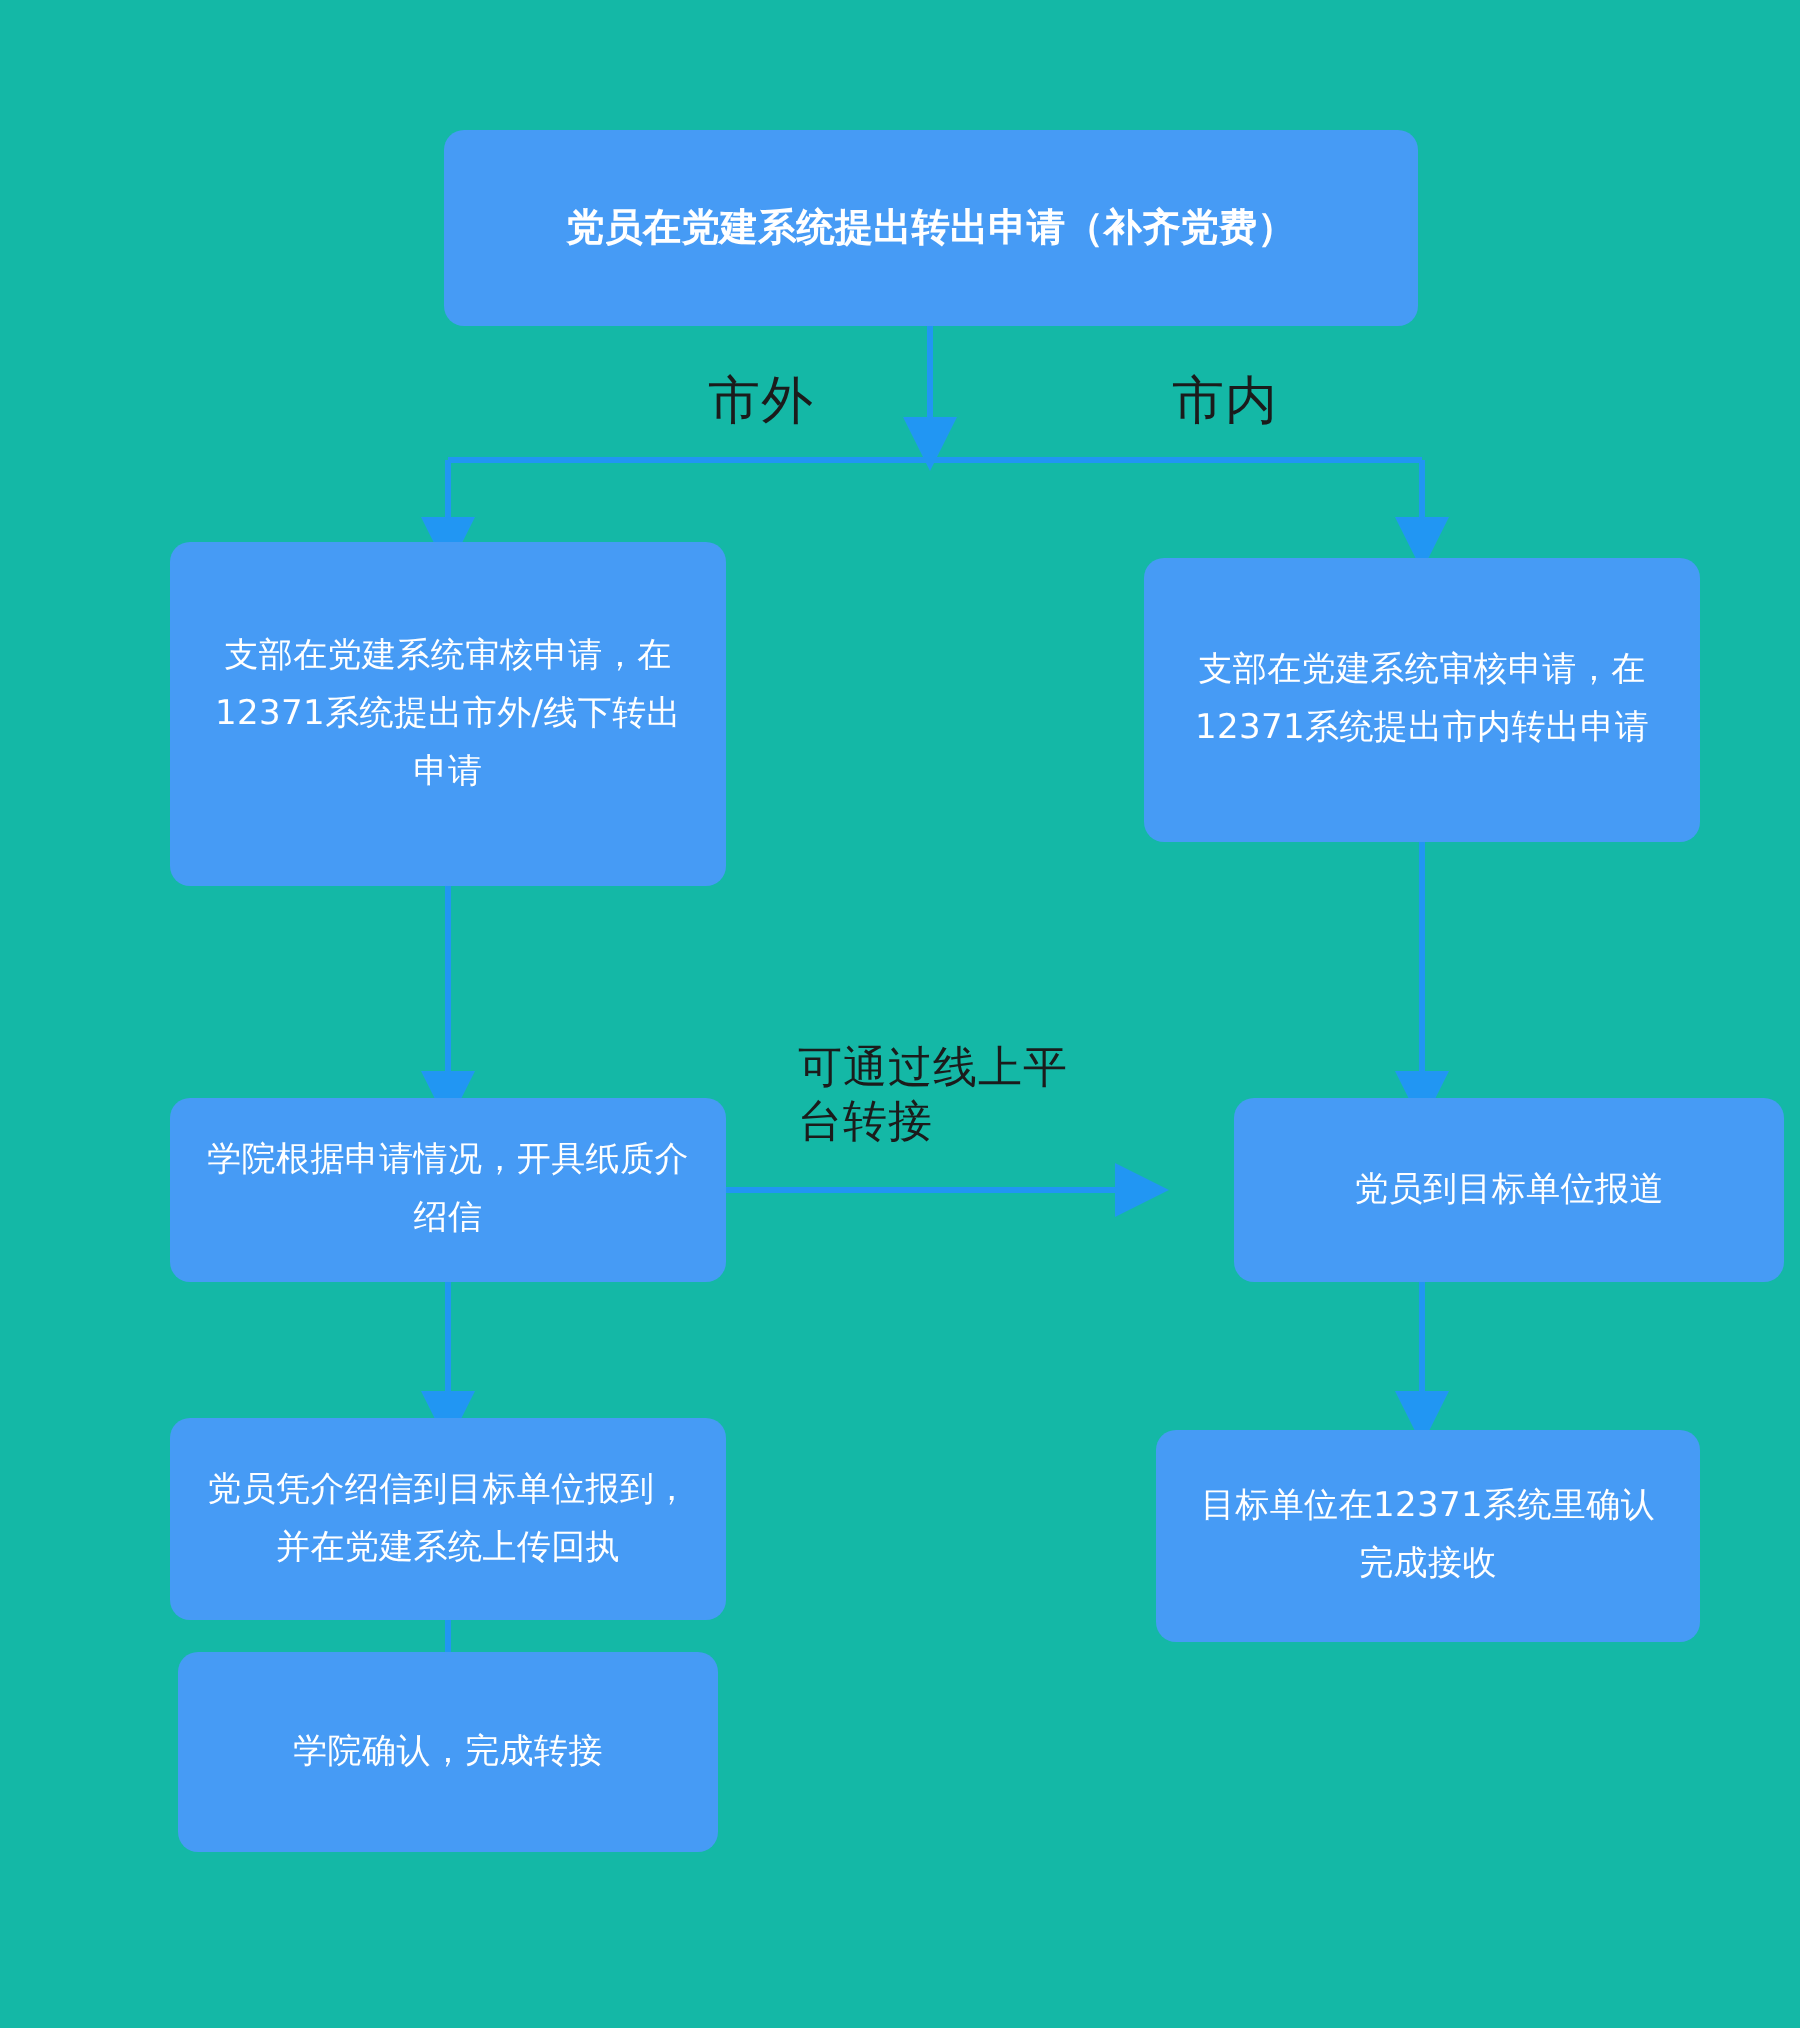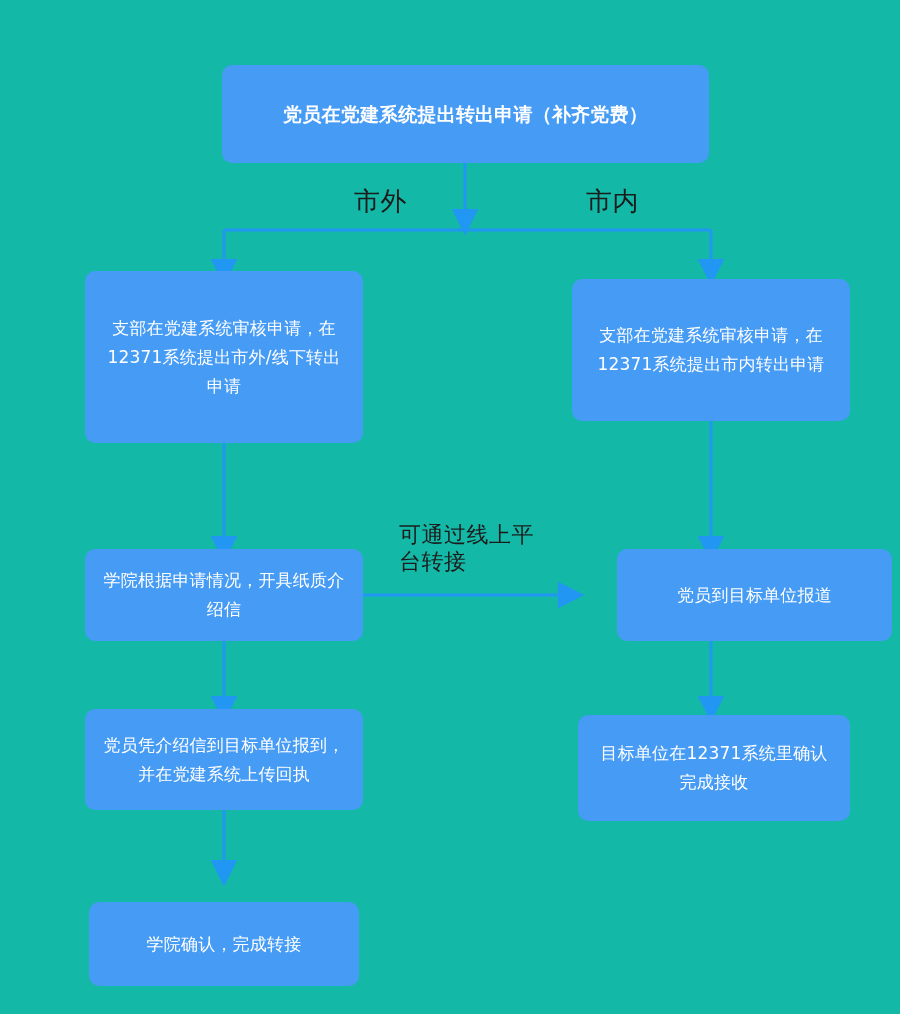--- a/index.html
+++ b/index.html
@@ -117,17 +117,17 @@
   </div>
 
   <div class="node" style="left:85px; top:709px; width:278px; height:101px;">
     <span class="node-text">党员凭介绍信到目标单位报到，并在党建系统上传回执</span>
   </div>
 
   <div class="node" style="left:578px; top:715px; width:272px; height:106px;">
     <span class="node-text">目标单位在12371系统里确认完成接收</span>
   </div>
 
-  <div class="node" style="left:89px; top:902px; width:270px; height:84px;">
+  <div class="node" style="left:89px; top:826px; width:270px; height:100px;">
     <span class="node-text">学院确认，完成转接</span>
   </div>
 
 </div>
 
 </body></html>

